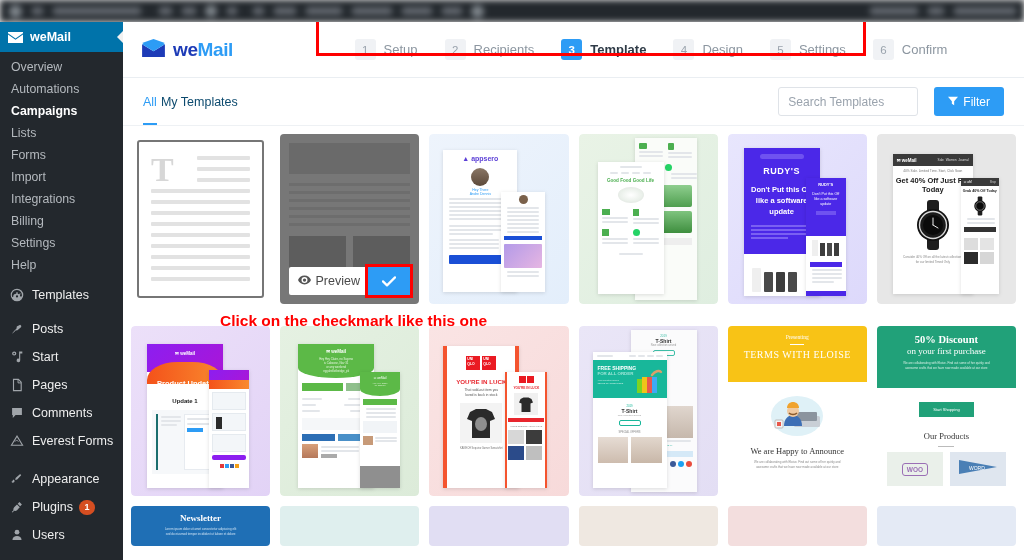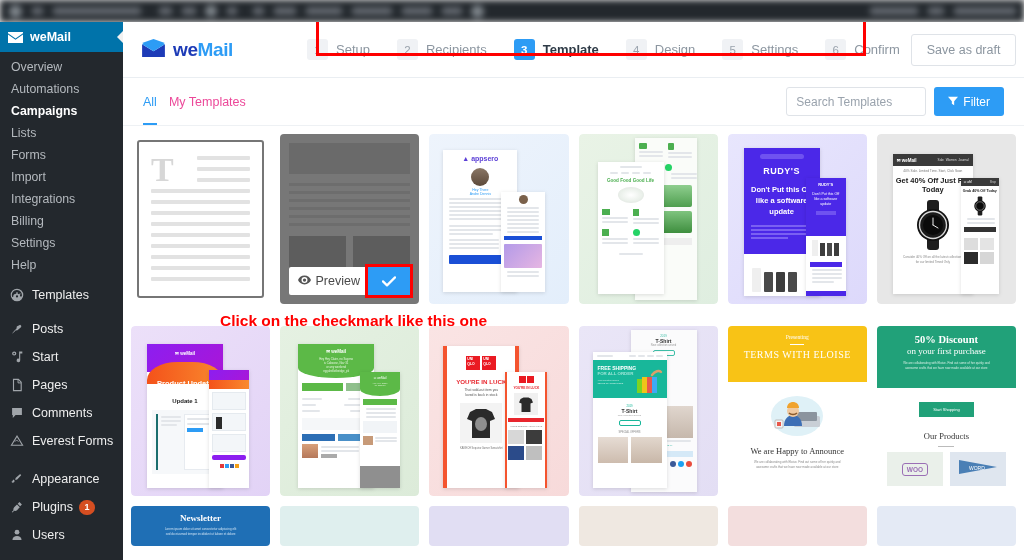--- a/index.html
+++ b/index.html
@@ -157,29 +157,29 @@
   }
 
   
   #tabs-row {
     height: 48px;
     display: flex; align-items: center;
     padding: 0 20px;
     border-bottom: 1px solid #eef1f4;
     position: relative;
   }
-  .tabs { display: flex; gap: 12px; align-items: flex-end; height: 100%; }
+  .tabs { display: flex; gap: 4px; align-items: flex-end; height: 100%; }
   .tab {
-    font-size: 12.5px; color: #ec4899;
+    font-size: 12.5px; color: #0c4a6e;
     padding-bottom: 14px; padding-top: 18px;
     cursor: pointer;
     border-bottom: 2px solid transparent;
   }
   .tab.active { color: #2d9cf5; border-bottom-color: #2d9cf5; }
-  .tools { margin-left: auto; display: flex; align-items: center; gap: 8px; }
+  .tools { margin-left: auto; display: flex; align-items: center; gap: 16px; }
   .search-box {
     width: 140px; height: 29px;
     border: 1px solid #dfe3e8;
     border-radius: 3px;
     padding: 0 9px;
     font-size: 12px;
     color: #5b6572;
     outline: none;
     font-family: "Liberation Sans", sans-serif;
   }
@@ -458,21 +458,20 @@
       <div class="step">
         <span class="num">5</span>
         <span class="lbl">Settings</span>
       </div>
       <div class="step">
         <span class="num">6</span>
         <span class="lbl">Confirm</span>
       </div>
     </div>
 
-    <button class="save-draft">Save as draft</button>
 
     <div id="steps-highlight"></div>
   </div>
 
   <div id="tabs-row">
     <div class="tabs">
       <div class="tab active">All</div>
       <div class="tab">My Templates</div>
     </div>
     <div class="tools">

